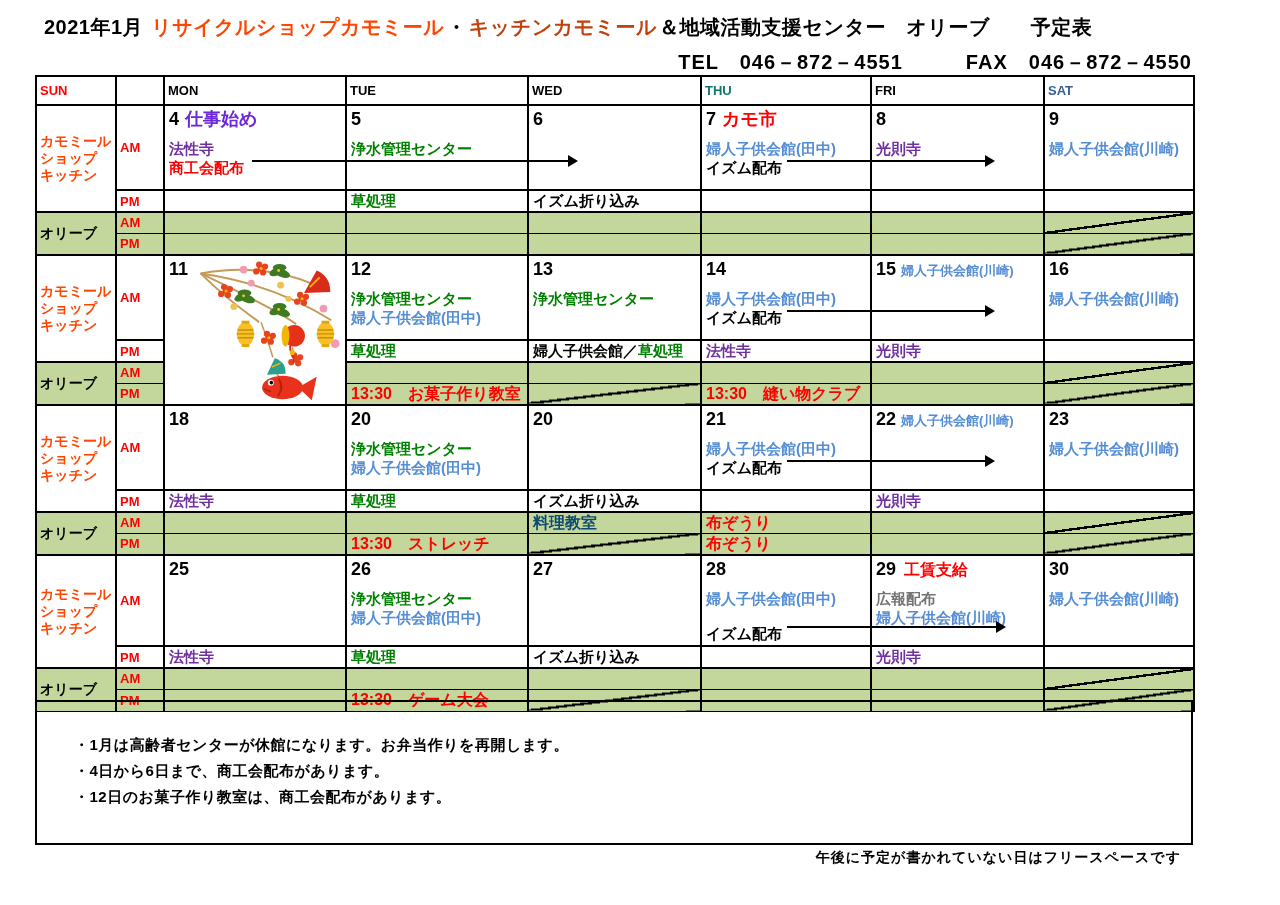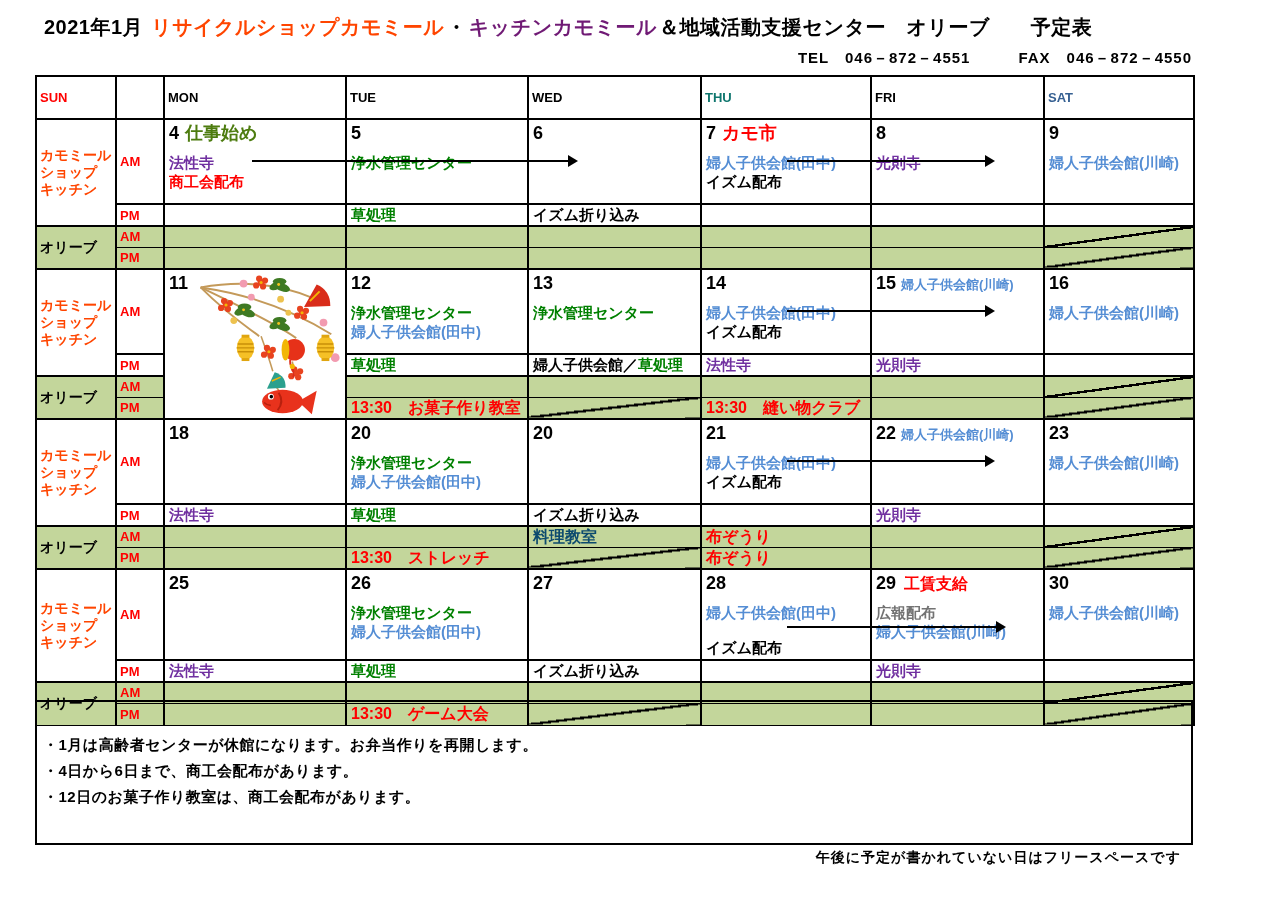--- a/index.html
+++ b/index.html
@@ -3,35 +3,35 @@
 <meta charset="utf-8">
 <style>
   * { box-sizing: border-box; margin: 0; padding: 0; }
   html,body { width:1280px; height:905px; background:#fff; }
   body { font-family:"Liberation Sans","DejaVu Sans",sans-serif; font-weight:bold; color:#000; }
   .page { position:relative; width:1280px; height:905px; overflow:hidden; background:#fff; }
 
   
   .title { position:absolute; left:44px; top:14px; font-size:20px; letter-spacing:0.5px; white-space:nowrap; }
   .title span { margin-right:2px; }
-  .contact { position:absolute; top:49px; right:88px; font-size:15px; letter-spacing:1px; white-space:nowrap; }
+  .contact { position:absolute; top:49px; right:88px; font-size:20px; letter-spacing:1px; white-space:nowrap; }
 
   
   .tablewrap { position:absolute; left:35px; top:75px; width:1158px; }
   table { border-collapse:collapse; table-layout:fixed; width:1158px; }
   td { border:2px solid #000; vertical-align:top; padding:0; overflow:visible; }
   tr.hdr  { height:25px; }
   tr.ram  { height:85px; }
   tr.rpm  { height:22px; }
   tr.roam { height:21px; }
   tr.ropm { height:22px; }
   tr.roam td, tr.ropm td { border-top-width:1px; border-bottom-width:1px; }
   tr.ram td, tr.hdr td { border-bottom-width:2px; }
 
-  .hc { font-size:13px; padding:13px 3px; }
+  .hc { font-size:13px; padding:6px 3px; }
   .labk { font-size:14px; line-height:17px; vertical-align:middle; padding-left:3px; white-space:pre-line; }
   .labo { font-size:14px; vertical-align:middle; padding-left:3px; }
   .lap  { font-size:13px; vertical-align:middle; padding-left:3px; color:#f00; }
   .o    { background:#c3d69b; }
 
   .amcell { position:relative; padding:2px 4px; }
   .dl { line-height:22px; white-space:nowrap; }
   .num { font-size:18px; }
   .bignote { font-size:18px; margin-left:6px; }
   .midnote { font-size:16px; margin-left:8px; }
@@ -53,31 +53,31 @@
   .arrow { position:absolute; height:2px; background:#000; }
   .arrow::after { content:""; position:absolute; right:-10px; top:-5px; width:0; height:0;
                   border-left:10px solid #000; border-top:6px solid transparent; border-bottom:6px solid transparent; }
 
   
   .imgcell { position:relative; padding:2px 4px; }
   .imgcell svg { position:absolute; left:22px; top:0; }
 
   
   .notesbox { position:absolute; left:35px; top:700px; width:1158px; height:145px; border:2px solid #000; padding:30px 8px 0 6px; }
-  .notesbox div { font-size:15px; line-height:26px; letter-spacing:0.5px; }
+  .notesbox div { font-size:15px; line-height:26px; letter-spacing:0.5px;margin-left:31px; }
   .footer { position:absolute; left:35px; top:849px; width:1158px; text-align:right; padding-right:12px; font-size:14px; letter-spacing:1px; }
 </style>
 </head>
 <body>
 
 <div class="page">
 
   <div class="title">
     <span>2021年1月</span>
-    <span style="color: rgb(255, 69, 0);">リサイクルショップカモミール</span><span>・</span><span style="color: #701a75; text-align: center;">キッチンカモミール</span><span>＆地域活動支援センター　オリーブ　　予定表</span>
+    <span style="color: rgb(255, 69, 0);">リサイクルショップカモミール</span><span>・</span><span style="color: #c2410c; text-align: center;">キッチンカモミール</span><span>＆地域活動支援センター　オリーブ　　予定表</span>
   </div>
   <div class="contact">TEL　046－872－4551　　　FAX　046－872－4550</div>
 
   <div class="tablewrap">
     <table>
       <colgroup>
         <col style="width:80px">
           <col style="width:48px">
           <col style="width:182px">
           <col style="width:182px">
@@ -98,21 +98,21 @@
         <td class="hc" style="color: rgb(0, 0, 0);">FRI</td>
         <td class="hc" style="color: rgb(54, 96, 146);">SAT</td>
       </tr>
 
       <tr class="ram">
         <td class="labk" rowspan="2" style="color: rgb(255, 69, 0);">カモミール
 ショップ
 キッチン</td>
         <td class="lap">AM</td>
         <td class="amcell">
-          <div class="dl"><span class="num">4</span><span class="bignote" style="color: #4d7c0f;">仕事始め</span></div>
+          <div class="dl"><span class="num">4</span><span class="bignote" style="color: #6d28d9;">仕事始め</span></div>
           <div class="en">
             <div style="color: rgb(112, 48, 160);">法性寺</div>
             <div style="color: rgb(255, 0, 0);">商工会配布</div>
           </div>
         </td>
         <td class="amcell">
           <div class="dl"><span class="num">5</span></div>
           <div class="en">
                 <div style="color: rgb(0, 128, 0);">浄水管理センター</div>
               </div>

